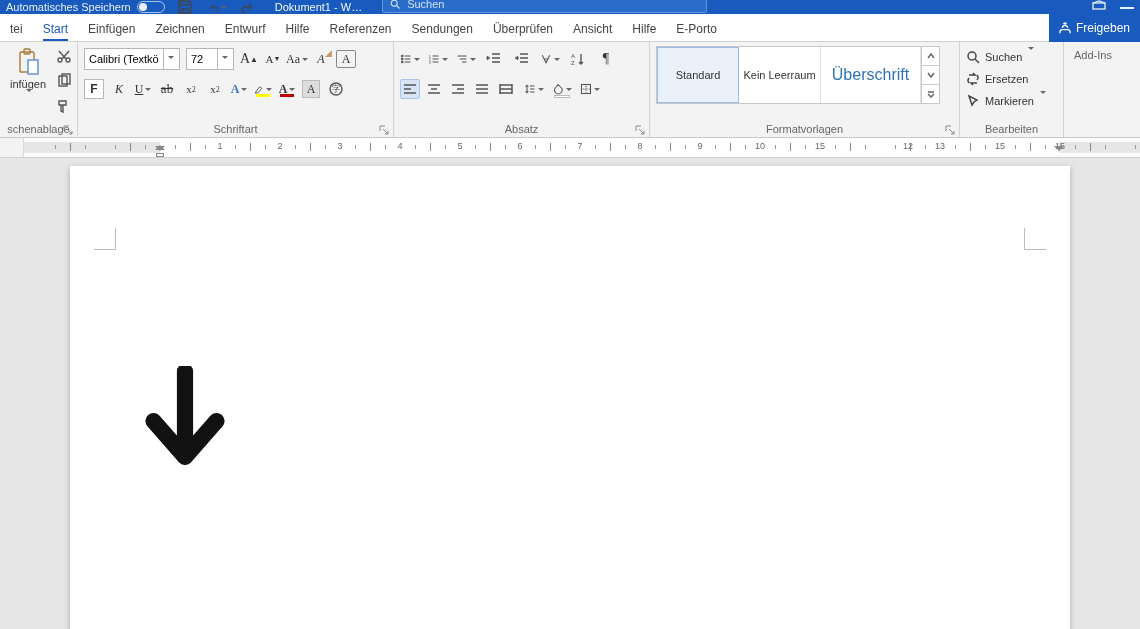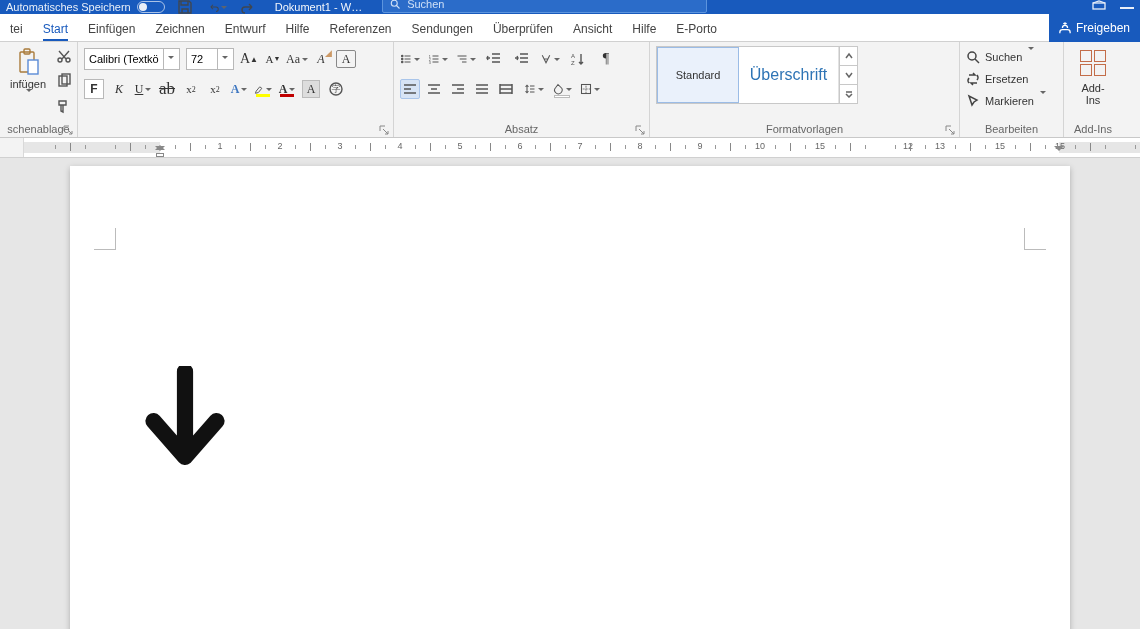--- a/index.html
+++ b/index.html
@@ -224,21 +224,21 @@
         <span class="btn-char" style="position:relative">
             <span style="font-style:italic;font-family:serif">A</span>
             <span style="position:absolute;right:-2px;top:-2px;color:#c96; font-size:9px">◢</span>
           </span>
         <span class="iconbtn" style="border:1px solid #888;width:20px;height:18px;font-family:serif">A</span>
       </div>
       <div class="row2">
         <span class="boxed">F</span>
         <span class="btn-char" style="font-style:italic;font-family:serif">K</span>
         <span class="btn-char dd" style="text-decoration:underline">U</span>
-        <span class="btn-char" style="text-decoration:line-through;font-size:17px">ab</span>
+        <span class="btn-char" style="text-decoration:line-through;font-size:13px">ab</span>
         <span class="btn-char">
             <span style="font-size:11px">x</span>
             <sub style="font-size:8px">2</sub>
           </span>
         <span class="btn-char">
             <span style="font-size:11px">x</span>
             <sup style="font-size:8px">2</sup>
           </span>
         <span class="btn-char dd color-under">
             <span style="color:#3e77c1;font-weight:bold;font-family:serif">A</span>
@@ -255,20 +255,21 @@
           </span>
         <span class="btn-char" style="background:#ddd;border:1px solid #bbb;font-family:serif">A</span>
         <span class="iconbtn">
             <svg viewBox="0 0 16 16" style="stroke:#555">
               <circle cx="8" cy="8" r="6"></circle>
               <text x="8" y="11" text-anchor="middle" font-size="9" fill="#555" stroke="none">字</text>
             </svg>
           </span>
       </div>
     </div>
+    <div class="label">Schriftart</div>
     <span class="dialog-launcher"><svg viewBox="0 0 10 10">
           <path d="M1 1h5 M1 1v5 M4 4l5 5 M9 6v3h-3"></path>
         </svg></span>
   </div>
 
   <div class="group para" style="width:256px">
     <div class="body col" style="gap:4px">
       <div class="row1">
         <span class="iconbtn dd">
             <svg viewBox="0 0 16 16" style="stroke:#555">
@@ -366,20 +367,23 @@
     <span class="dialog-launcher"><svg viewBox="0 0 10 10">
           <path d="M1 1h5 M1 1v5 M4 4l5 5 M9 6v3h-3"></path>
         </svg></span>
   </div>
 
   <div class="group styles">
     <div class="body">
       <div class="gallery">
         <div class="item sel">
             <span>Standard</span>
+          </div>
+        <div class="item">
+            <span>Kein Leerraum</span>
           </div>
         <div class="item heading" style="width:100px">
             <span>Überschrift</span>
           </div>
         <div class="scroll">
           <div>
               <svg viewBox="0 0 8 8">
                 <path d="M1 6l3-4 3 4"></path>
               </svg>
             </div>
@@ -423,32 +427,20 @@
             <path d="M3 2l3 9 2-3 3-2z"></path>
           </svg>
         <span class="txt">Markieren</span>
         <span class="small-dd"></span>
       </div>
     </div>
     <div class="label">Bearbeiten</div>
   </div>
 
   <div class="group addins" style="width:58px;border-right:none">
-    <div class="body" style="justify-content:center">
-      <div class="big">
-        <div class="grid">
-            <div></div>
-            <div></div>
-            <div></div>
-            <div></div>
-          </div>
-        <span style="font-size:11px; text-align:center; white-space:pre-line">Add-
-Ins</span>
-      </div>
-    </div>
     <div class="label">Add-Ins</div>
   </div>
 </div>
 
 <div class="ruler-wrap">
   <div class="ruler-gutter"></div>
   <div class="ruler" id="ruler">
     <div class="shade" style="left:0; width:136px"></div>
     <div class="shade" style="left:1035px; right:0"></div>
   <div class="tick" style="left: 31px;"></div>

